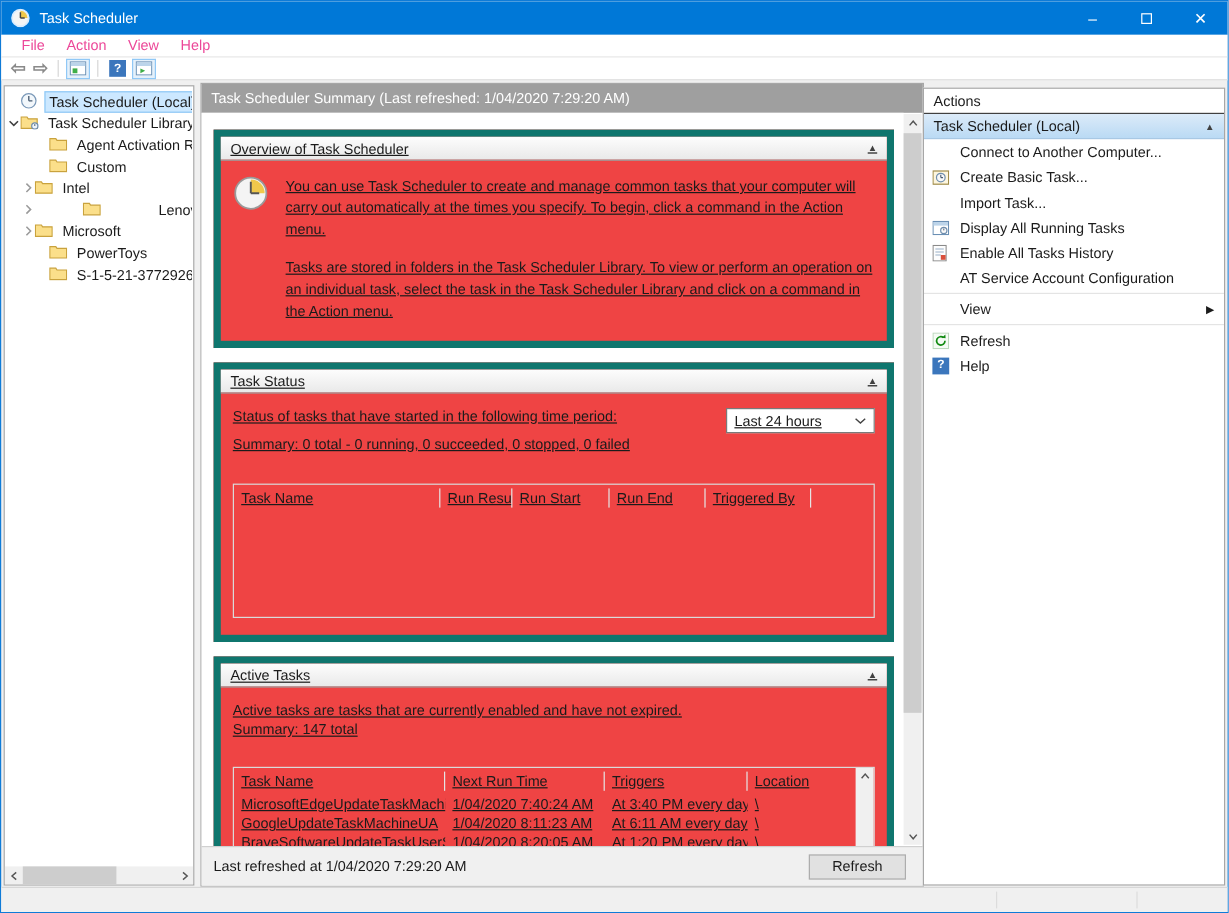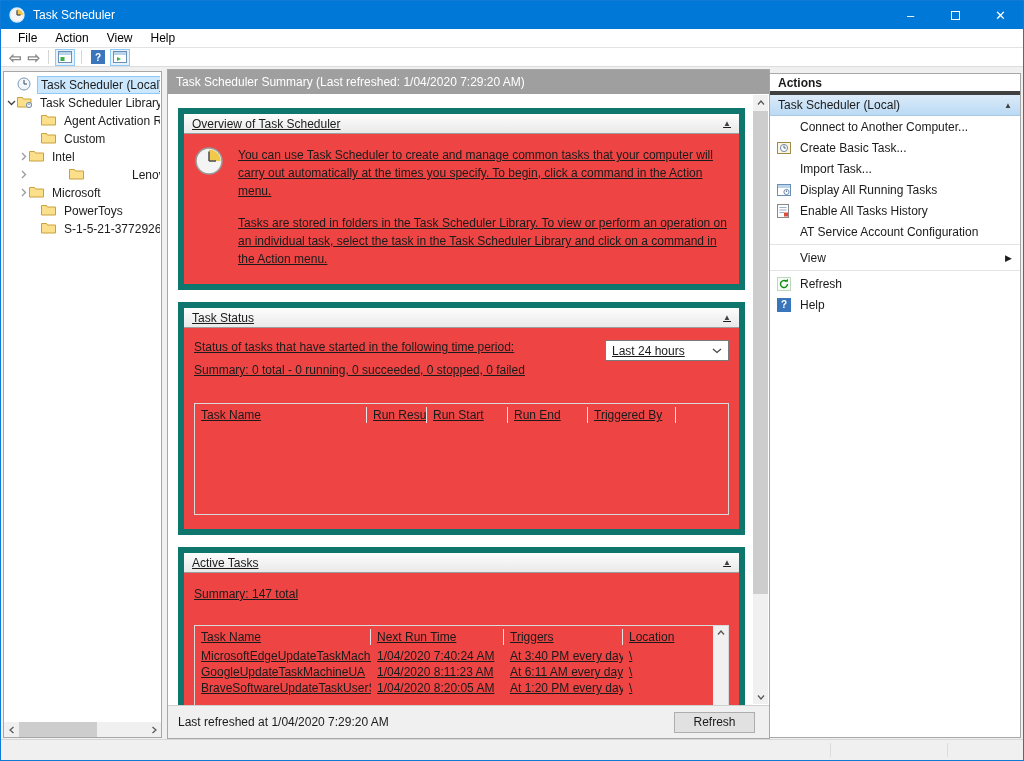--- a/index.html
+++ b/index.html
@@ -15,21 +15,21 @@
   .titlebar .app-icon { margin:0 8px 0 8px; width:16px; height:16px; }
   .titlebar .title { font-size:12px; }
   .win-controls { position:absolute; right:0; top:0; height:28px; display:flex; }
   .win-btn { width:45px; height:28px; display:flex; align-items:center; justify-content:center;
              color:#fff; font-size:13px; }
   .win-btn .maxbox { width:9px; height:9px; border:1px solid #fff; display:block; }
 
   
   .menubar { position:absolute; left:0; top:28px; right:0; height:19px; background:#ffffff;
              border-bottom:1px solid #e3e3e3; display:flex; align-items:center; padding-left:8px; }
-  .menu-item { padding:0 9px; font-size:12px; color:#000000; }
+  .menu-item { padding:0 9px; font-size:12px; color:#ec4899; }
 
   
   .toolbar { position:absolute; left:0; top:47px; right:0; height:19px; background:#ffffff;
              border-bottom:1px solid #dcdcdc; display:flex; align-items:center; padding-left:6px; gap:2px; }
   .tool-arrow { font-size:15px; color:#8a8a8a; line-height:1; padding:0 2px; font-weight:bold; }
   .tool-sep { width:1px; height:14px; background:#d6d6d6; margin:0 4px; }
   .tool-btn { width:20px; height:17px; display:flex; align-items:center; justify-content:center; }
   .tool-btn.framed { border:1px solid #90c8f6; background:#e5f1fb; }
   .help-glyph { width:14px; height:14px; background:#3b76bc; color:#fff; font-weight:bold; font-size:10px;
                 display:flex; align-items:center; justify-content:center; }
@@ -96,22 +96,22 @@
 
   .center-footer { position:absolute; left:0; right:0; bottom:0; height:33px; background:#f0f0f0;
                    border-top:1px solid #d0d0d0; display:flex; align-items:center;
                    justify-content:space-between; padding:0 14px 0 10px; }
   .btn { width:81px; height:21px; background:#e1e1e1; border:1px solid #adadad; font-size:12px;
          display:flex; align-items:center; justify-content:center; }
 
   
   .actions-panel { position:absolute; left:768px; top:72px; width:252px; height:665px; background:#fff;
                    border:1px solid #a7a7a7; }
-  .actions-title { height:21px; display:flex; align-items:center; padding:0 8px; font-weight:bold;
-                   border-bottom:4px solid #404040; }
+  .actions-title { height:21px; display:flex; align-items:center; padding:0 8px; font-weight:normal;
+                   border-bottom:1px solid #404040; }
   .actions-group-header { height:21px; background:linear-gradient(#dcebf9,#badaf4);
                           border-bottom:1px solid #a8c8e4; display:flex; align-items:center;
                           justify-content:space-between; padding:0 8px; }
   .action-item { height:21px; display:flex; align-items:center; padding-left:7px; position:relative; }
   .action-item .a-icon { width:16px; flex:0 0 16px; margin-right:7px; display:flex; align-items:center; }
   .action-item .a-label { font-size:12px; }
   .action-sep { height:1px; background:#e4e4e4; margin:2px 0; }
   .submenu-arrow { position:absolute; right:8px; font-size:9px; color:#1b1b1b; }
 
   
@@ -362,20 +362,21 @@
           </div>
         </div>
       </div>
 
       <div class="section">
         <div class="section-header">
           <span class="hdr-text">Active Tasks</span>
           <span class="collapse-arrow">▲</span>
         </div>
         <div class="ts-body">
+          <div>Active tasks are tasks that are currently enabled and have not expired.</div>
           <div class="summary-line">Summary: 147 total</div>
 
           <div class="at-table-wrap">
             <div style="margin-right:15px;">
               <div class="mt-header active-grid">
                 <div>Task Name</div>
                 <div>Next Run Time</div>
                 <div>Triggers</div>
                 <div>Location</div>
               </div>

